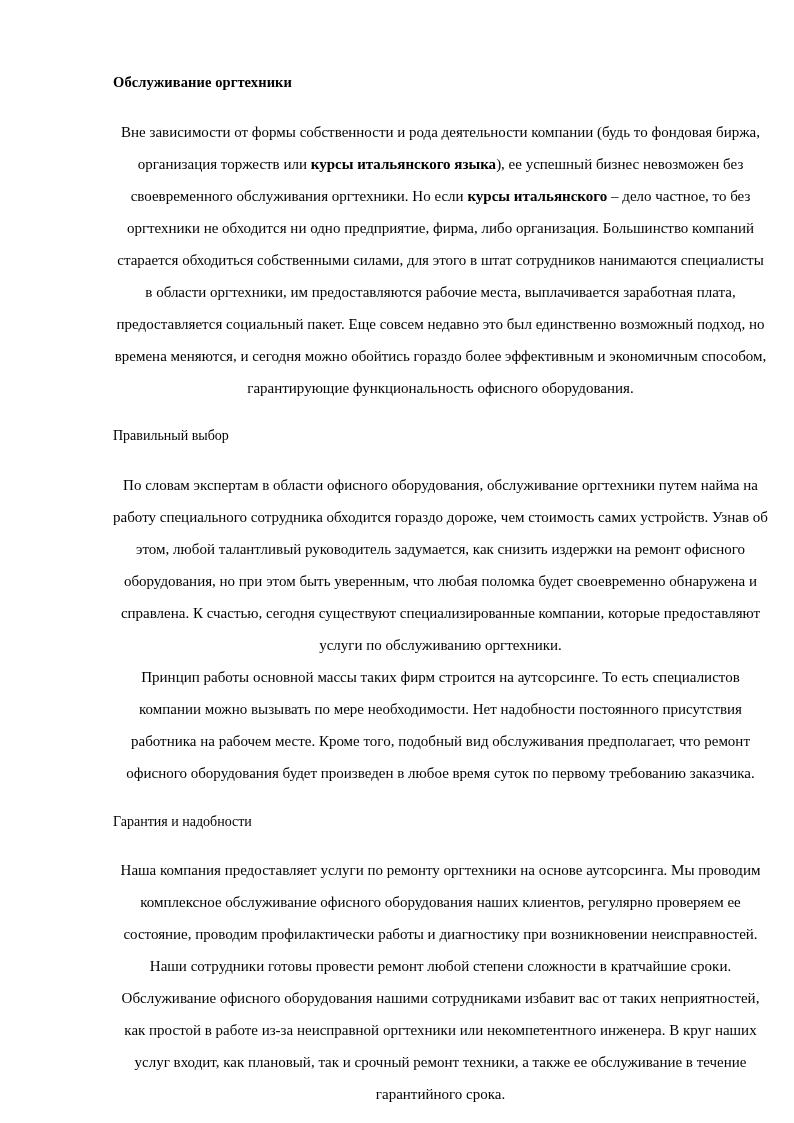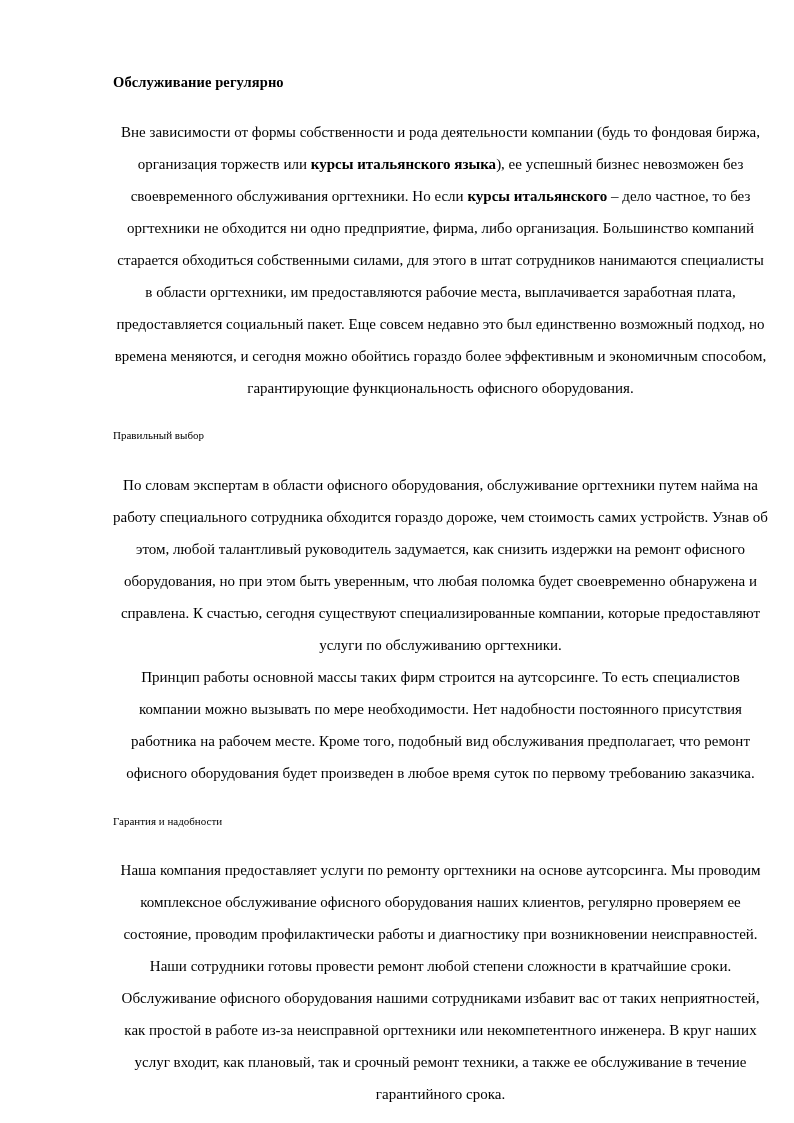--- a/index.html
+++ b/index.html
@@ -40,35 +40,35 @@
     font-size: 15px;
     line-height: 32px;
     margin: 0 0 21.8px 0;
     text-align: center;
     white-space: normal;
   }
   .para:last-child {
     margin-bottom: 8px;
   }
   .subhead {
-    font-size: 11px;
+    font-size: 14px;
     font-weight: normal;
     line-height: 21.8px;
     margin: 0 0 21.8px 0;
   }
   .rich > span {
     display: inline;
   }
 </style>
 </head>
 <body>
 
 <div class="page">
   <article class="doc-body" id="doc-body">
 
-  <h1 class="doc-title">Обслуживание регулярно</h1>
+  <h1 class="doc-title">Обслуживание оргтехники</h1>
       <p class="para rich"><span>Вне зависимости от формы собственности и рода деятельности компании (будь то фондовая биржа, организация торжеств или </span><span style="font-weight: bold;">курсы итальянского языка</span><span>), ее успешный бизнес невозможен без своевременного обслуживания оргтехники. Но если </span><span style="font-weight: bold;">курсы итальянского</span><span> – дело частное, то без оргтехники не обходится ни одно предприятие, фирма, либо организация. Большинство компаний старается обходиться собственными силами, для этого в штат сотрудников нанимаются специалисты в области оргтехники, им предоставляются рабочие места, выплачивается заработная плата, предоставляется социальный пакет. Еще совсем недавно это был единственно возможный подход, но времена меняются, и сегодня можно обойтись гораздо более эффективным и экономичным способом, гарантирующие функциональность офисного оборудования.</span></p>
       <p class="subhead">Правильный выбор</p>
       <p class="para rich"><span>По словам экспертам в области офисного оборудования, обслуживание оргтехники путем найма на работу специального сотрудника обходится гораздо дороже, чем стоимость самих устройств. Узнав об этом, любой талантливый руководитель задумается, как снизить издержки на ремонт офисного оборудования, но при этом быть уверенным, что любая поломка будет своевременно обнаружена и справлена. К счастью, сегодня существуют специализированные компании, которые предоставляют услуги по обслуживанию оргтехники.</span><br><span>Принцип работы основной массы таких фирм строится на аутсорсинге. То есть специалистов компании можно вызывать по мере необходимости. Нет надобности постоянного присутствия работника на рабочем месте. Кроме того, подобный вид обслуживания предполагает, что ремонт офисного оборудования будет произведен в любое время суток по первому требованию заказчика.</span></p>
       <p class="subhead">Гарантия и надобности</p>
       <p class="para rich"><span>Наша компания предоставляет услуги по ремонту оргтехники на основе аутсорсинга. Мы проводим комплексное обслуживание офисного оборудования наших клиентов, регулярно проверяем ее состояние, проводим профилактически работы и диагностику при возникновении неисправностей. Наши сотрудники готовы провести ремонт любой степени сложности в кратчайшие сроки.</span><br><span>Обслуживание офисного оборудования нашими сотрудниками избавит вас от таких неприятностей, как простой в работе из-за неисправной оргтехники или некомпетентного инженера. В круг наших услуг входит, как плановый, так и срочный ремонт техники, а также ее обслуживание в течение гарантийного срока.</span></p>
     </article>
 </div>
 
 </body></html>

